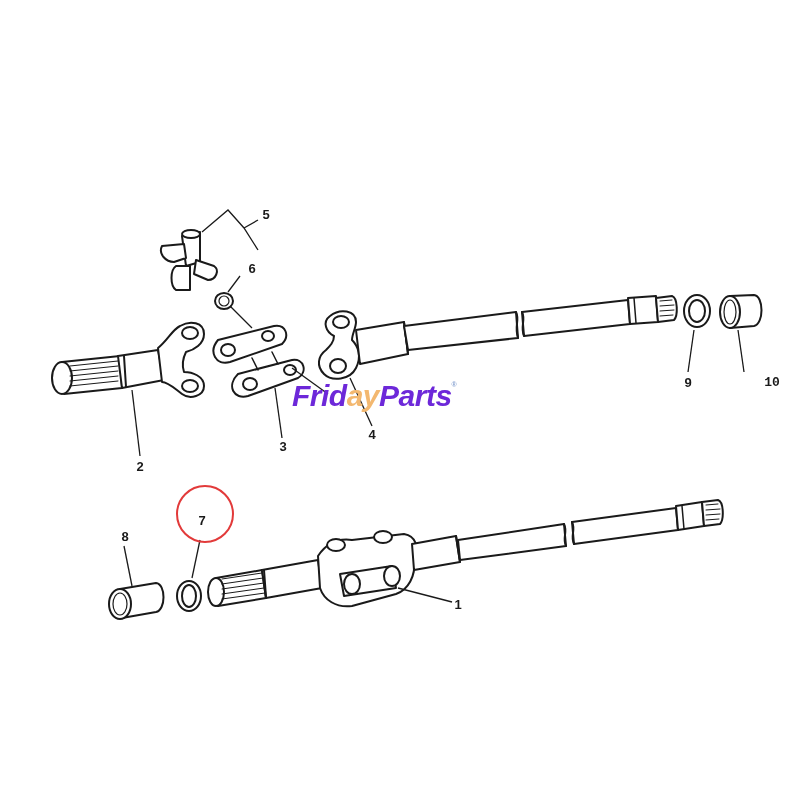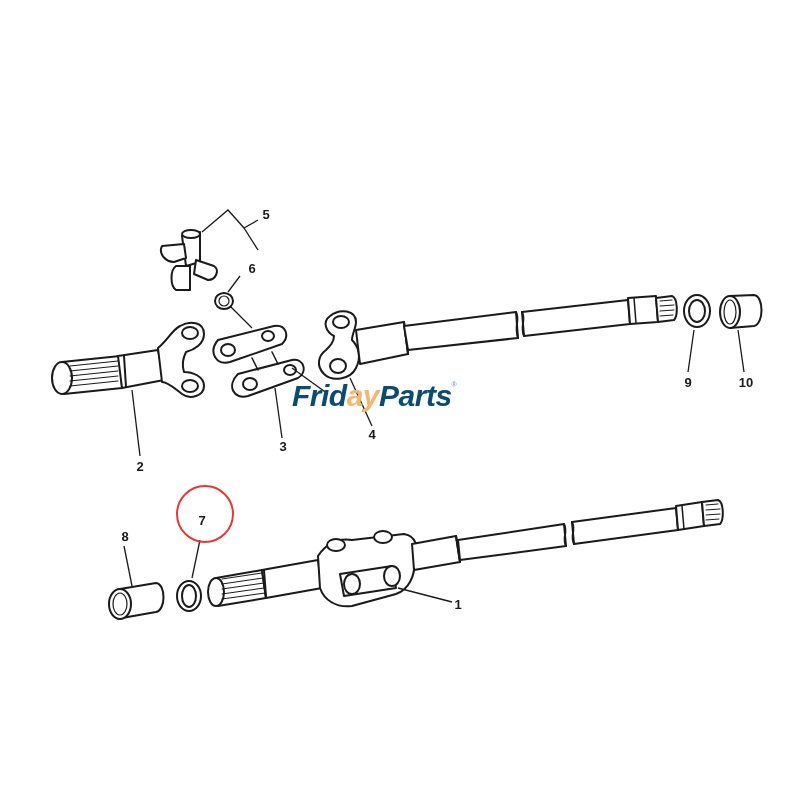--- a/index.html
+++ b/index.html
@@ -1,20 +1,20 @@
 <!DOCTYPE html>
 <html><head>
   <meta charset="utf-8">
   <style>
     html, body { margin: 0; padding: 0; background: #ffffff; }
     body { width: 800px; height: 800px; position: relative; overflow: hidden; font-family: "Liberation Sans", sans-serif; }
     #diagram { position: absolute; left: 0; top: 0; width: 800px; height: 800px; }
     .callout { position: absolute; font-family: "Liberation Sans", sans-serif; font-size: 13px; font-weight: bold; color: #1a1a1a; line-height: 1; transform: translate(-50%, -50%); }
     .watermark { position: absolute; left: 292px; top: 381px; font-family: "Liberation Sans", sans-serif; font-size: 30px; font-weight: bold; font-style: italic; letter-spacing: -0.5px; line-height: 1; white-space: nowrap; }
-    .wm-a { color: #0c4a6e; }
+    .wm-a { color: #6d28d9; }
     .wm-b { color: #f3b870; font-style: italic; }
     .wm-reg { font-size: 7px; vertical-align: top; color: #8aa4d2; font-style: normal; }
     .highlight { position: absolute; left: 176px; top: 485px; width: 58px; height: 58px; border: 2px solid #e23a3a; border-radius: 50%; box-sizing: border-box; }
   </style>
 </head>
 <body>
 
 <div id="diagram">
 <svg width="800" height="800" viewBox="0 0 800 800" xmlns="http://www.w3.org/2000/svg">
   <g fill="#ffffff" stroke="#1a1a1a" stroke-width="2" stroke-linejoin="round" stroke-linecap="round">
@@ -171,16 +171,16 @@
 <div class="watermark">
   <span class="wm-a">Frid</span><span class="wm-b">ay</span><span class="wm-a">Parts</span><span class="wm-reg">®</span>
 </div>
 
 <span class="callout" style="left:266px; top:214px;">5</span>
 <span class="callout" style="left:252px; top:268px;">6</span>
 <span class="callout" style="left:140px; top:466px;">2</span>
 <span class="callout" style="left:283px; top:446px;">3</span>
 <span class="callout" style="left:372px; top:434px;">4</span>
 <span class="callout" style="left:688px; top:382px;">9</span>
-<span class="callout" style="left:746px; top:382px;">10</span>
+<span class="callout" style="left:772px; top:382px;font-family:Liberation Mono, monospace;">10</span>
 <span class="callout" style="left:125px; top:536px;">8</span>
 <span class="callout" style="left:202px; top:520px;">7</span>
 <span class="callout" style="left:458px; top:604px;">1</span>
 
 </body></html>

